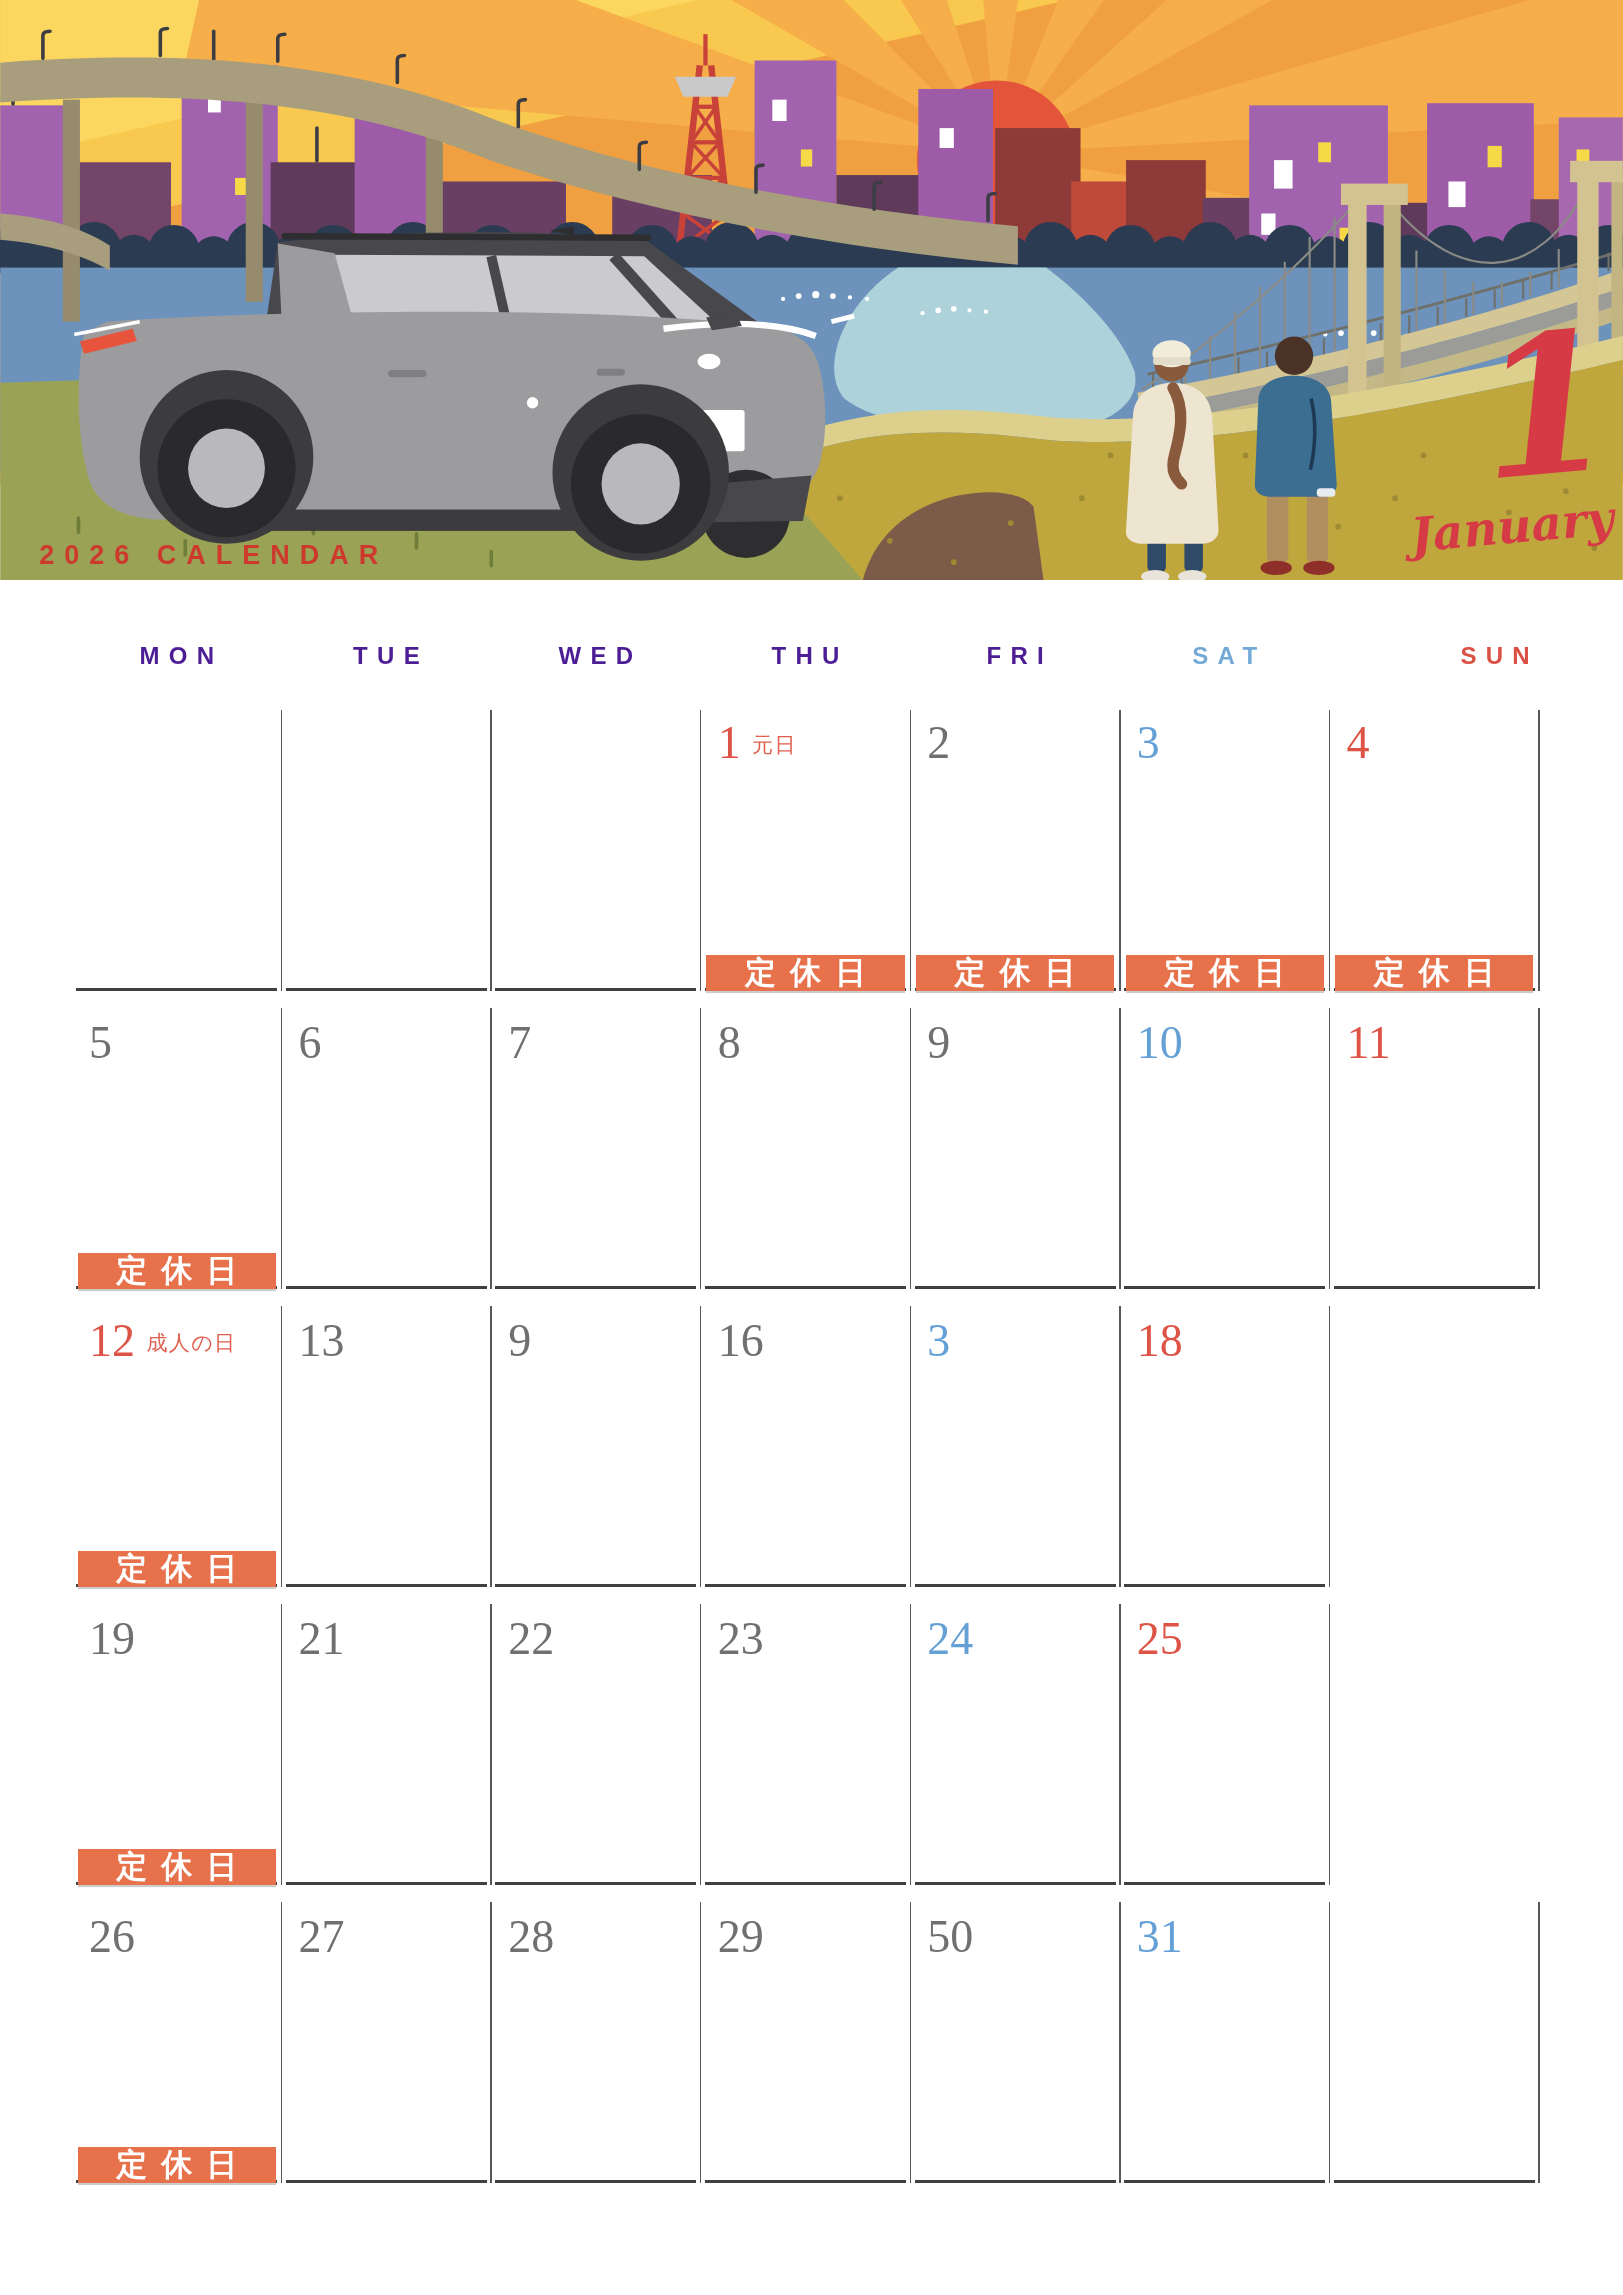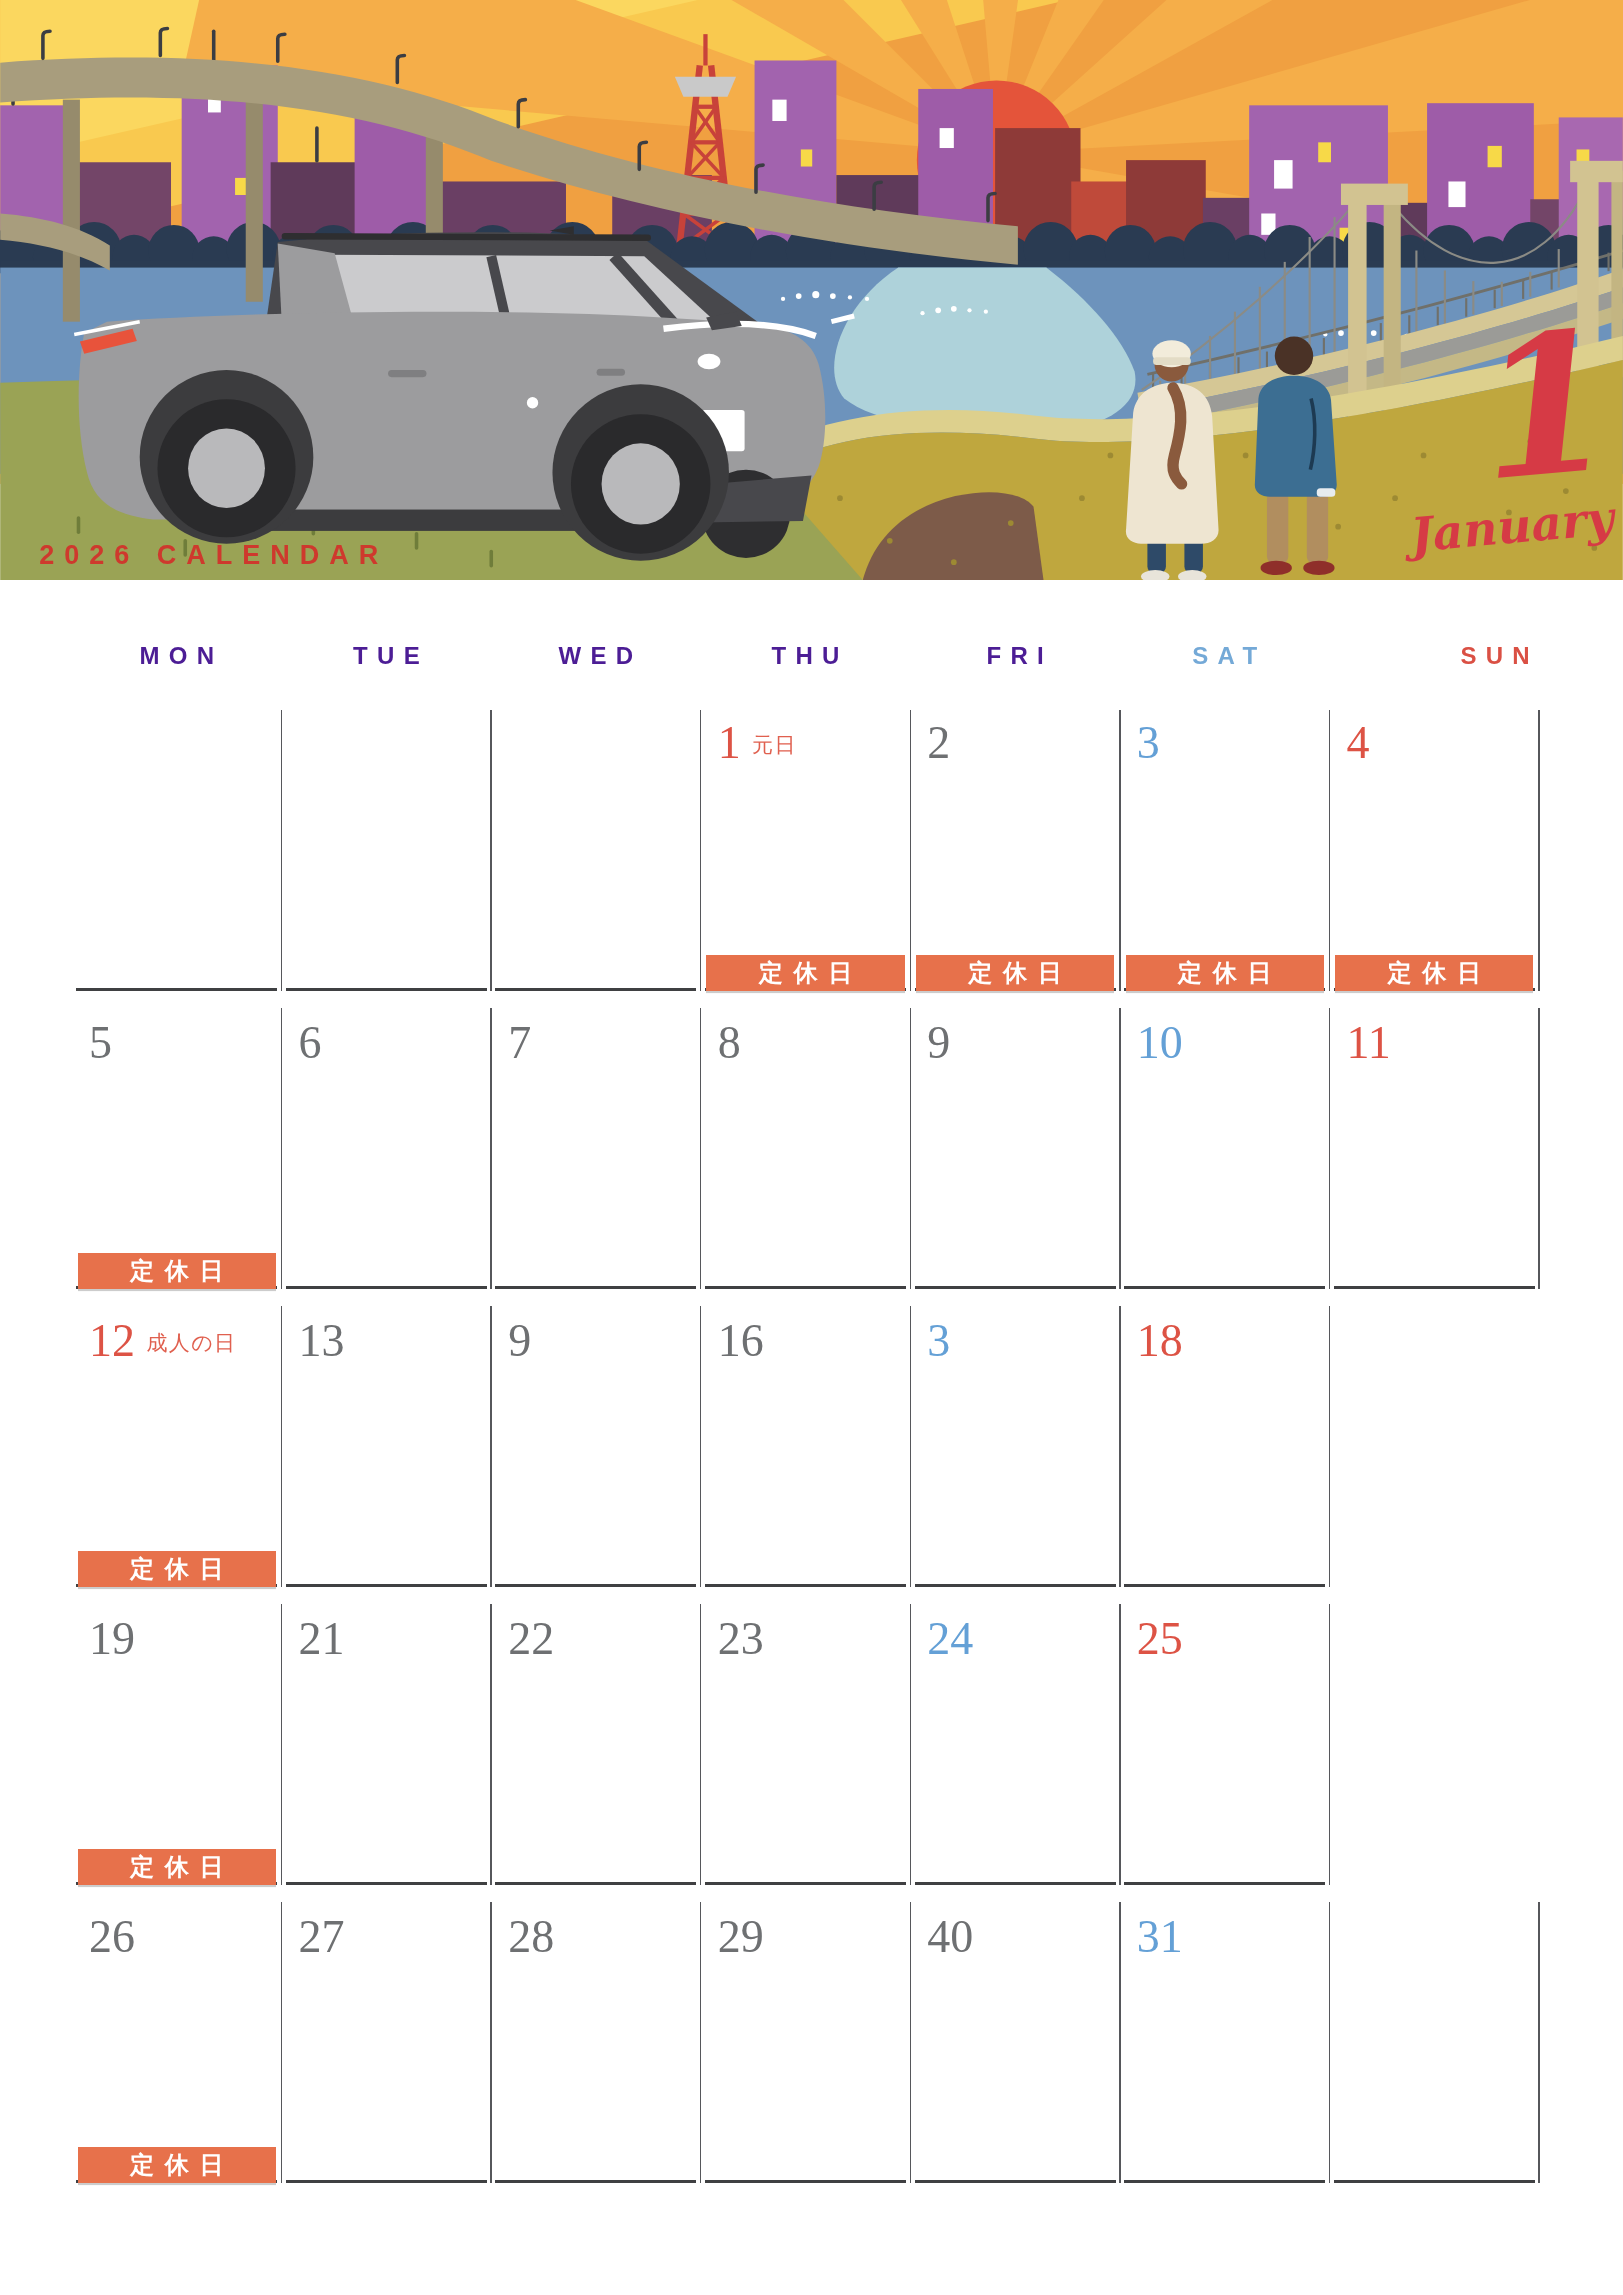--- a/index.html
+++ b/index.html
@@ -37,21 +37,21 @@
   .row-first .day-line{padding-top:10px;}
   .day-num{
     font-family:"Liberation Serif",serif;font-size:46px;line-height:1;color:#6e7072;
   }
   .day-red{color:#dd5345;}
   .day-blue{color:#64a0d6;}
   .holiday-label{font-size:21px;color:#e0604f;padding-top:4.3px;letter-spacing:1.4px;}
   .closed-badge{
     position:absolute;left:5.7px;right:5.7px;bottom:0;height:36px;background:#e7714b;
     color:#ffffff;display:flex;align-items:center;justify-content:center;
-    font-size:24px;font-weight:bold;letter-spacing:0.45em;text-indent:0.45em;
+    font-size:31px;font-weight:bold;letter-spacing:0.45em;text-indent:0.45em;
     z-index:2;box-shadow:0 2.1px 0 rgba(110,110,110,0.35);
   }
 
   
   .brand-text{font-family:"Liberation Sans",sans-serif;font-weight:bold;font-size:38px;letter-spacing:14px;fill:#ce392d;}
   .month-numeral{font-family:"DejaVu Serif",serif;font-style:italic;font-weight:bold;font-size:270px;fill:#d63a45;}
   .month-name{font-family:"DejaVu Serif",serif;font-style:italic;font-weight:bold;font-size:66px;fill:#d63a45;}
 </style>
 </head>
 <body>
@@ -567,21 +567,21 @@
           <span class="day-num ">28</span>
         </div>
       </div>
       <div class="cell">
         <div class="day-line">
           <span class="day-num ">29</span>
         </div>
       </div>
       <div class="cell">
         <div class="day-line">
-          <span class="day-num ">40</span>
+          <span class="day-num ">50</span>
         </div>
       </div>
       <div class="cell">
         <div class="day-line">
           <span class="day-num day-blue">31</span>
         </div>
       </div>
       <div class="cell"></div>
     </div>
   </div>

